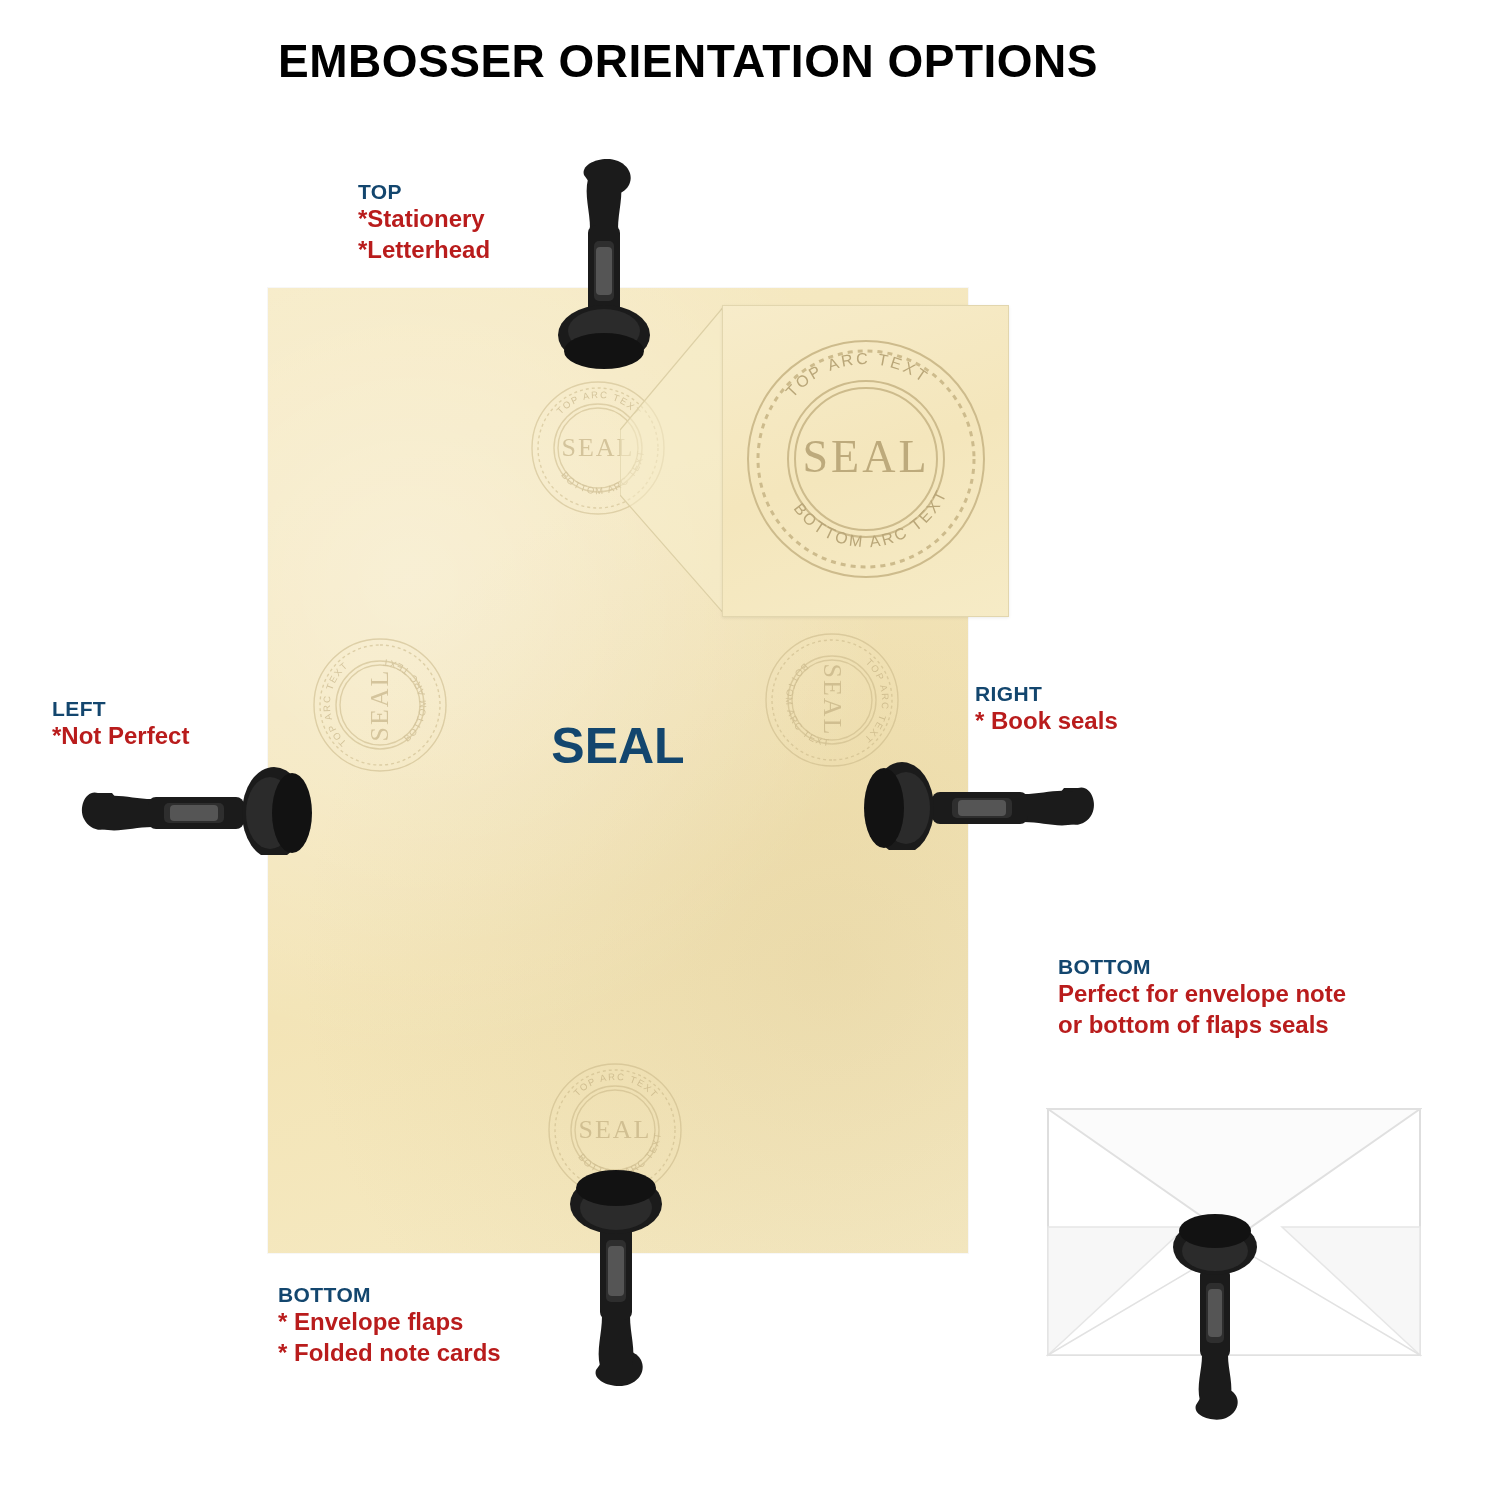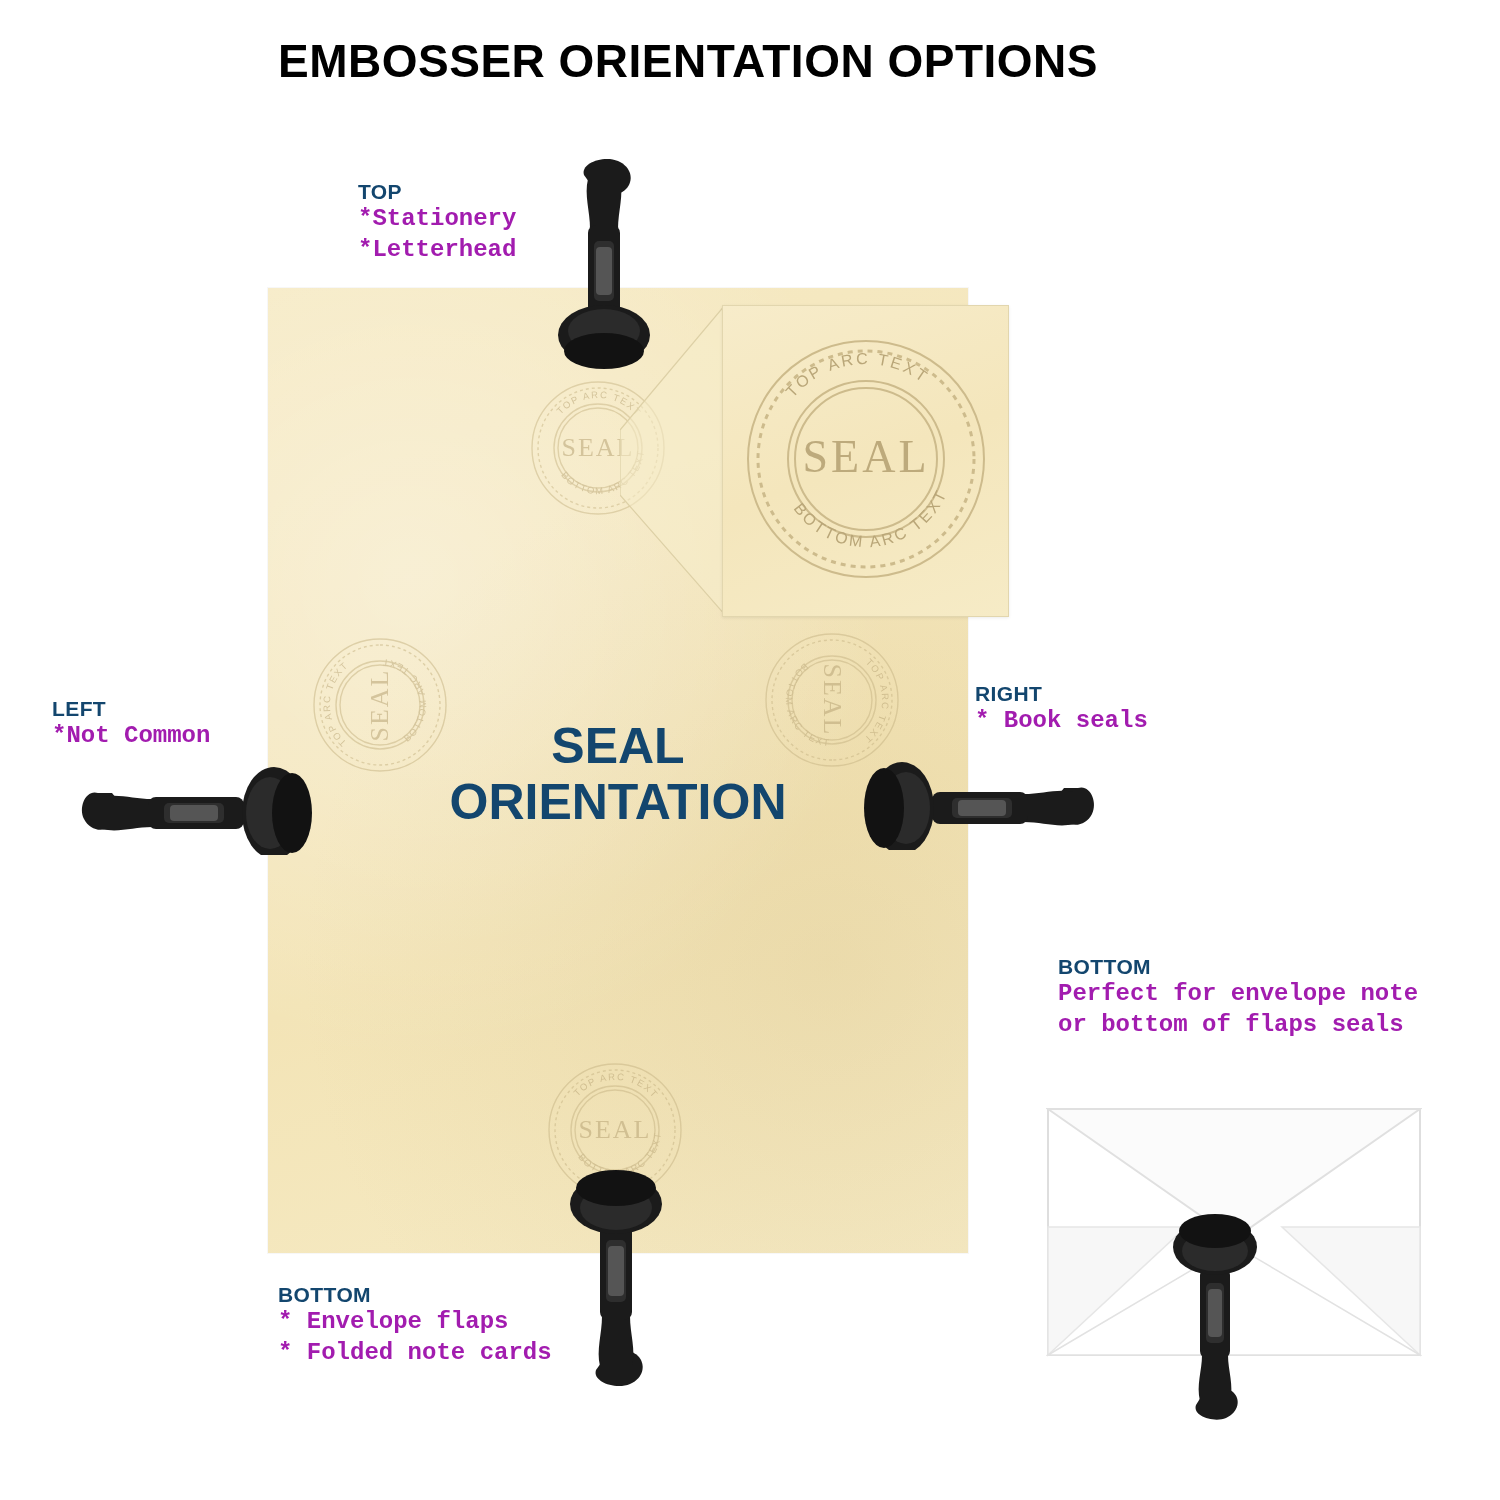--- a/index.html
+++ b/index.html
@@ -95,25 +95,24 @@
   .embosser { position: absolute; z-index: 8; }
 
   
   .label-head {
     color: #13466e;
     font-weight: bold;
     font-size: 21px;
     letter-spacing: 0.4px;
   }
   .label-sub {
-    color: #a21caf;
+    color: #b91c1c;
     font-weight: bold;
     font-size: 24px;
     line-height: 1.28;
-    font-family: Liberation Mono, monospace;
   }
   .label-block { position: absolute; z-index: 9; }
 
   #label-top    { left: 358px; top: 180px; }
   #label-left   { left: 52px;  top: 697px; }
   #label-right  { left: 975px; top: 682px; }
   #label-bottom { left: 278px; top: 1283px; }
   #label-bottom-env { left: 1058px; top: 955px; }
 
   
@@ -234,21 +233,20 @@
         <text><textPath href="#arcTopZ" startOffset="22%">TOP ARC TEXT</textPath></text>
         <text><textPath href="#arcBotZ" startOffset="19%">BOTTOM ARC TEXT</textPath></text>
       </g>
       <text x="121" y="144" text-anchor="middle" fill="#bdaa7c" font-family="'Liberation Serif',serif" font-size="46" letter-spacing="3">SEAL</text>
     </svg>
   </div>
 </div>
 
 <div id="paper-label">
   <span>SEAL</span>
-  <span class="l2">ORIENTATION</span>
 </div>
 
 <svg class="embosser" style="left:544px; top:155px;" width="120" height="220" viewBox="0 0 120 220">
   <g fill="#1b1b1b">
     <path d="M40,20 C36,8 60,0 74,6 C88,12 90,26 82,34 C74,42 58,42 50,34 Z"></path>
     <path d="M44,24 C40,40 46,56 46,74 L74,74 C74,56 80,40 76,24 Z"></path>
     <rect x="44" y="70" width="32" height="92" rx="8"></rect>
     <rect x="50" y="86" width="20" height="60" rx="5" fill="#2e2e2e"></rect>
     <rect x="52" y="92" width="16" height="48" rx="4" fill="#555"></rect>
     <ellipse cx="60" cy="180" rx="46" ry="30"></ellipse>
@@ -338,21 +336,21 @@
 </svg>
 
 <div class="label-block" id="label-top">
   <div class="label-head">TOP</div>
   <div class="label-sub">*Stationery</div>
   <div class="label-sub">*Letterhead</div>
 </div>
 
 <div class="label-block" id="label-left">
   <div class="label-head">LEFT</div>
-  <div class="label-sub">*Not Common</div>
+  <div class="label-sub">*Not Perfect</div>
 </div>
 
 <div class="label-block" id="label-right">
   <div class="label-head">RIGHT</div>
   <div class="label-sub">* Book seals</div>
 </div>
 
 <div class="label-block" id="label-bottom">
   <div class="label-head">BOTTOM</div>
   <div class="label-sub">* Envelope flaps</div>

